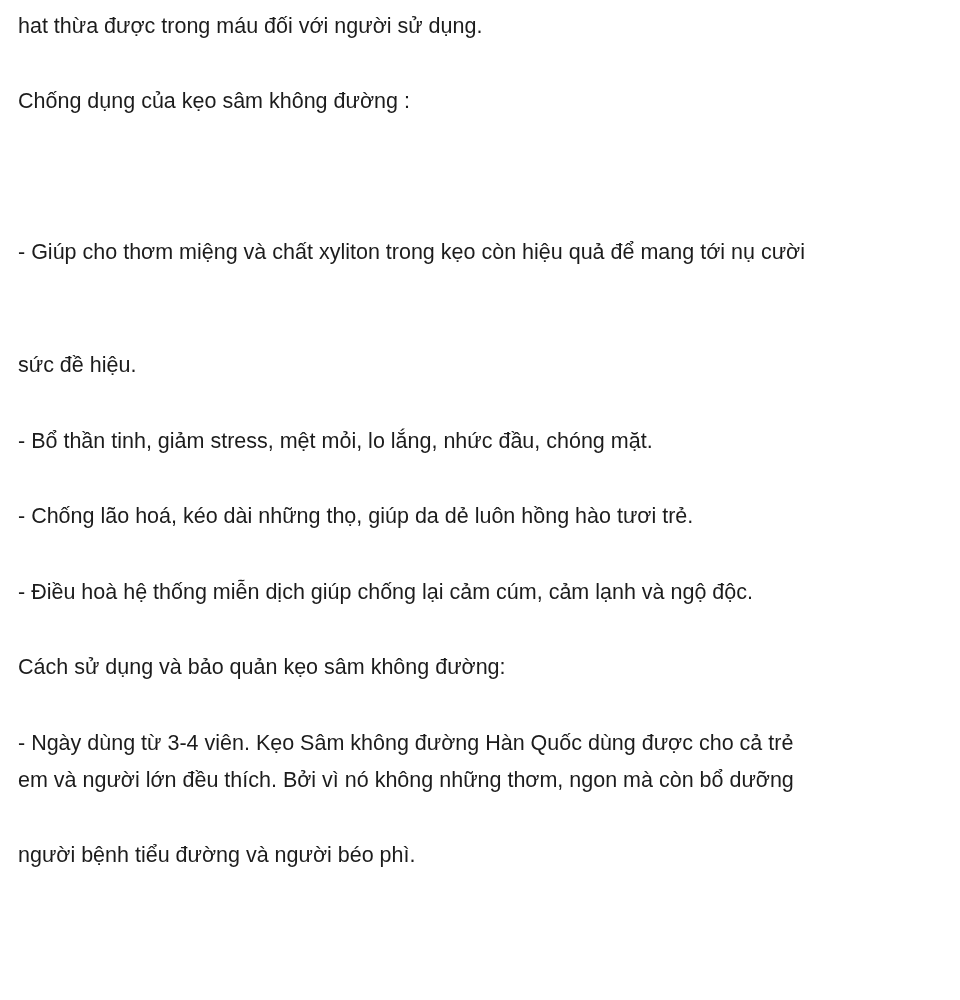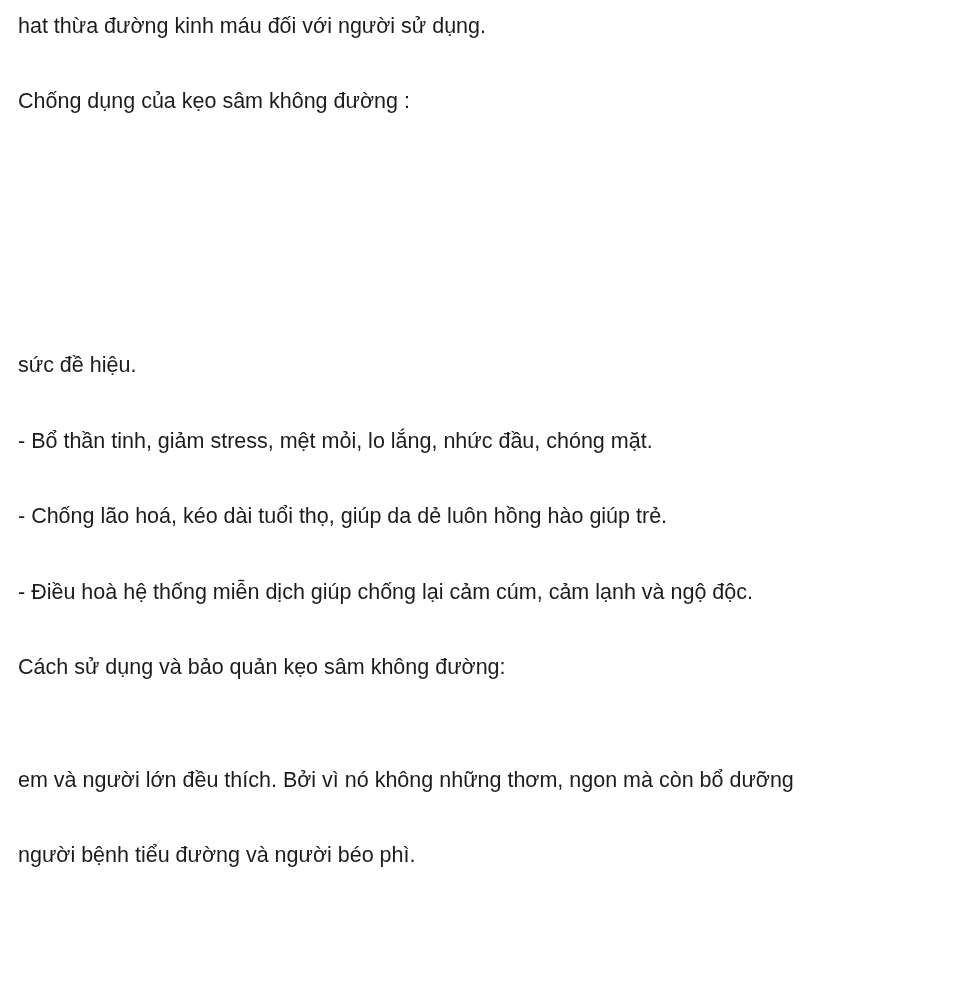--- a/index.html
+++ b/index.html
@@ -28,46 +28,46 @@
       margin: 0 0 38px 0;
       padding: 0;
     }
   </style>
 </head>
 <body>
 
 <div class="article">
   <p>
     <span></span><br>
-    <span>hat thừa đường kinh máu đối với người sử dụng.</span>
+    <span>hat thừa được trong máu đối với người sử dụng.</span>
   </p>
   <p>
     <span>Chống dụng của kẹo sâm không đường :</span>
   </p>
   <p>
     <br>
   </p>
   <p>
-    <br>
+    <span>- Giúp cho thơm miệng và chất xyliton trong kẹo còn hiệu quả để mang tới nụ cười</span><br>
   </p>
   <p>
     <br>
     <span>sức đề hiệu.</span>
   </p>
   <p>
     <span>- Bổ thần tinh, giảm stress, mệt mỏi, lo lắng, nhức đầu, chóng mặt.</span>
   </p>
   <p>
-    <span>- Chống lão hoá, kéo dài tuổi thọ, giúp da dẻ luôn hồng hào giúp trẻ.</span>
+    <span>- Chống lão hoá, kéo dài những thọ, giúp da dẻ luôn hồng hào tươi trẻ.</span>
   </p>
   <p>
     <span>- Điều hoà hệ thống miễn dịch giúp chống lại cảm cúm, cảm lạnh và ngộ độc.</span>
   </p>
   <p>
     <span>Cách sử dụng và bảo quản kẹo sâm không đường:</span>
   </p>
   <p>
-    <br>
+    <span>- Ngày dùng từ 3-4 viên. Kẹo Sâm không đường Hàn Quốc dùng được cho cả trẻ</span><br>
     <span>em và người lớn đều thích. Bởi vì nó không những thơm, ngon mà còn bổ dưỡng</span><br>
     <br>
     <span>người bệnh tiểu đường và người béo phì.</span>
   </p>
 </div>
 
 </body></html>

